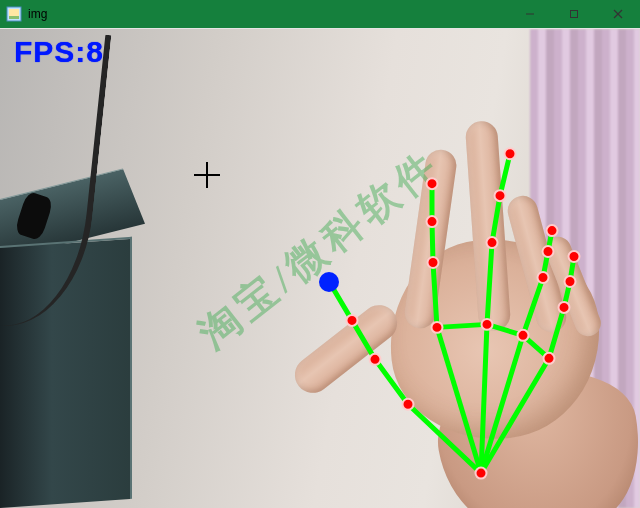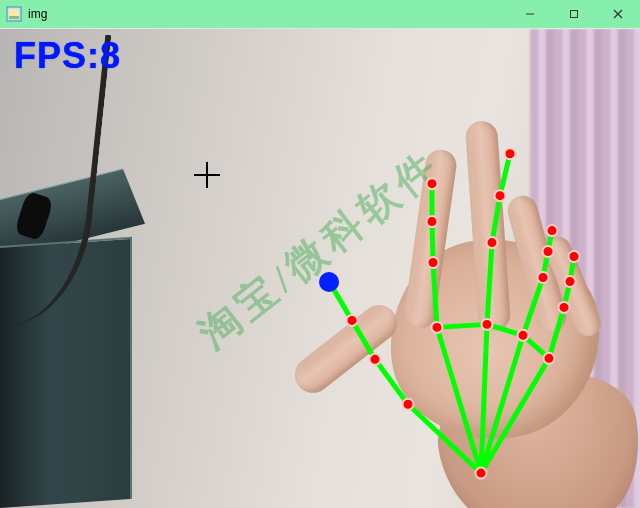--- a/index.html
+++ b/index.html
@@ -13,21 +13,21 @@
   }
   .window {
     width: 640px;
     height: 508px;
     background: #fff;
     display: flex;
     flex-direction: column;
   }
   .titlebar {
     height: 28px;
-    background: #86efac;
+    background: #15803d;
     display: flex;
     align-items: center;
     font-size: 12px;
     color: #000;
     border-bottom: 1px solid #e5e5e5;
     user-select: none;
   }
   .title-icon {
     width: 16px;
     height: 16px;
@@ -140,21 +140,21 @@
   }
   .thumb  { left: 28px;  top: 150px; width: 36px; height: 120px; transform: rotate(52deg); border-radius: 20px; }
   .index  { left: 115px; top: 10px;  width: 31px; height: 180px; transform: rotate(8deg); }
   .middle { left: 172px; top: -18px; width: 32px; height: 210px; transform: rotate(-4deg); }
   .ring   { left: 222px; top: 55px;  width: 30px; height: 140px; transform: rotate(-15deg); }
   .pinky  { left: 260px; top: 95px;  width: 26px; height: 105px; transform: rotate(-22deg); }
   .caption {
     position: absolute;
     left: 14px; top: 6px;
     font-family: Arial, Helvetica, sans-serif;
-    font-size: 36px;
+    font-size: 30px;
     font-weight: 800;
     color: #0018ff;
     letter-spacing: 1px;
     text-shadow: 0 0 1px #0018ff;
   }
   .watermark {
     position: absolute;
     left: 50%; top: 46%;
     transform: translate(-50%,-50%) rotate(-38deg);
     font-family: "SimSun", "Songti SC", serif;

